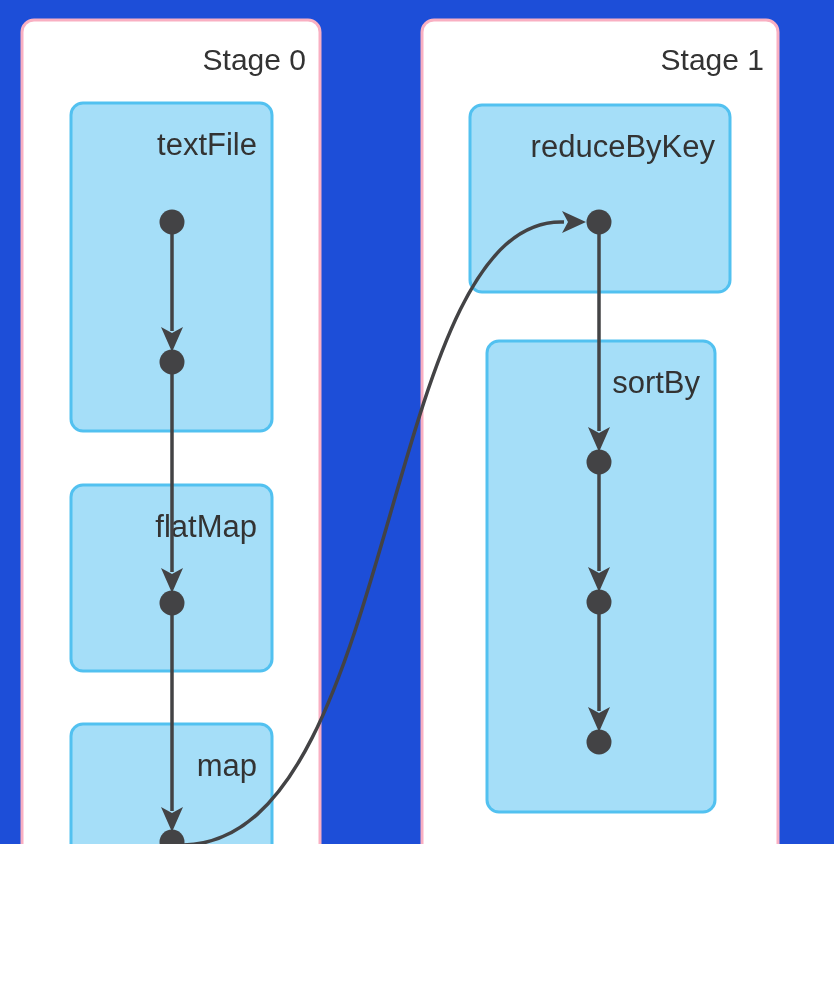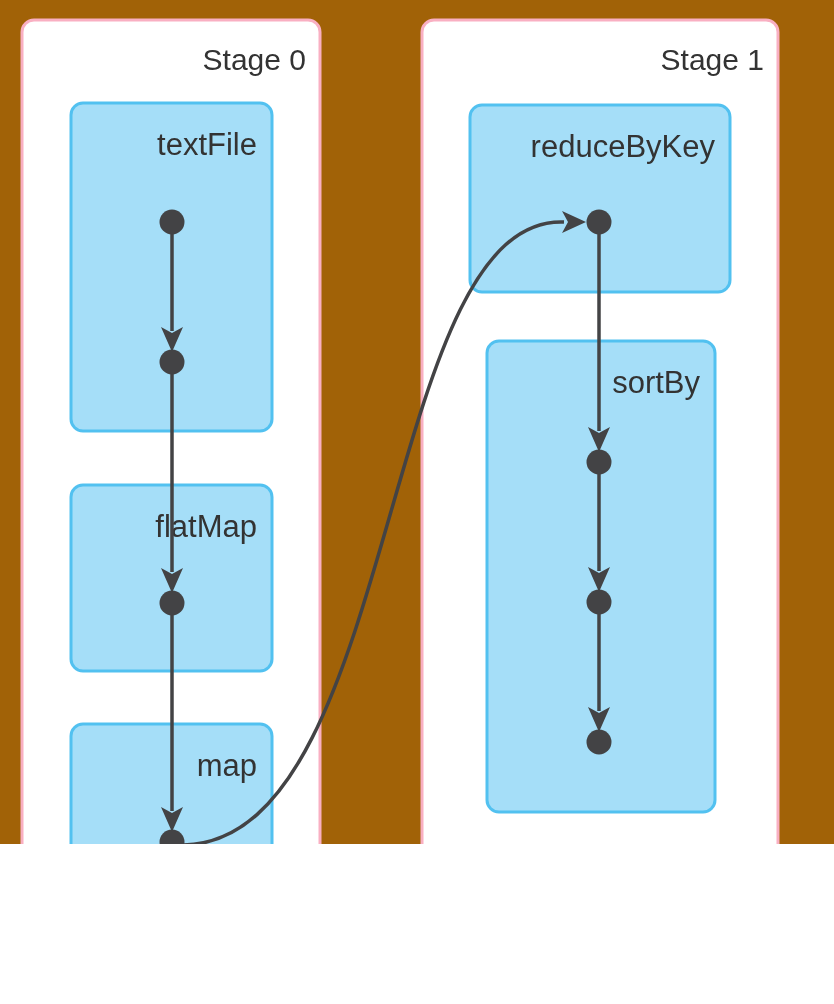--- a/index.html
+++ b/index.html
@@ -5,21 +5,21 @@
   html, body {
     margin: 0;
     padding: 0;
     background: #ffffff;
     font-family: "Liberation Sans", sans-serif;
   }
   #viewport {
     position: relative;
     width: 834px;
     height: 844px;
-    background: #a16207;
+    background: #1d4ed8;
     overflow: hidden;
   }
   #graph-svg {
     position: absolute;
     left: 0;
     top: 0;
   }
   #graph-svg text {
     font-family: "Liberation Sans", sans-serif;
   }

